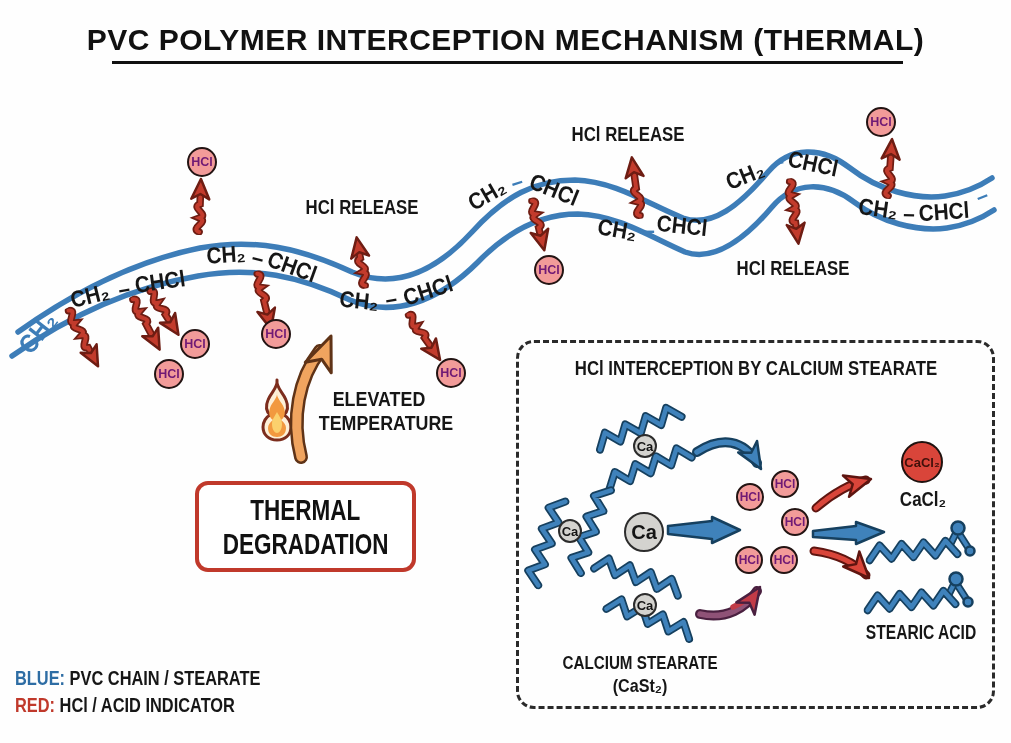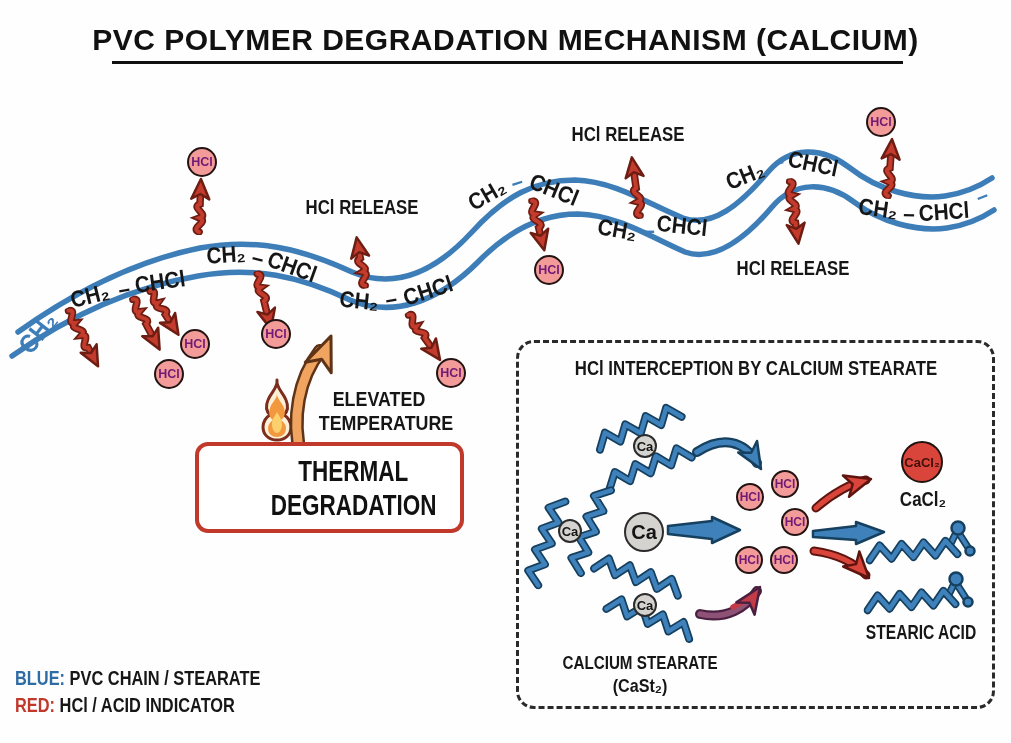--- a/index.html
+++ b/index.html
@@ -12,23 +12,23 @@
   .circle{position:absolute;border-radius:50%;display:flex;align-items:center;justify-content:center;
           font-weight:bold;transform:translate(-50%,-50%);z-index:4;box-sizing:border-box;}
   .hcl{background:#f29b99;border:2.5px solid #231413;color:#701a75;}
   .ca{background:#d4d3cf;border:2.5px solid #2c2c2c;color:#141414;}
   .cacl2{background:#d9453a;border:2.5px solid #1f120f;color:#40100a;}
   .art-item{position:absolute;z-index:2;}
   .art-item svg{display:block;}
   #title{position:absolute;left:50%;top:40px;transform:translate(-50%,-50%);font-weight:bold;
          font-size:30px;color:#111;letter-spacing:0.5px;white-space:nowrap;z-index:5;}
   #title-underline{position:absolute;left:112px;top:61px;width:791px;height:3px;background:#111;z-index:5;}
-  #thermal-box{position:absolute;left:195px;top:442px;width:213px;height:83px;background:#fff;
+  #thermal-box{position:absolute;left:195px;top:481px;width:213px;height:83px;background:#fff;
                border:4.5px solid #c0392b;border-radius:13px;display:flex;flex-direction:column;
-               align-items:center;justify-content:center;z-index:5;padding-left:48px;}
+               align-items:center;justify-content:center;z-index:5;}
   #thermal-box div{font-weight:bold;font-size:30px;color:#111;line-height:34px;transform:scaleX(0.75);white-space:nowrap;}
   .cap{position:absolute;font-weight:bold;color:#161616;white-space:nowrap;z-index:5;}
   #inset-panel{position:absolute;left:516px;top:340px;width:479px;height:369px;border:3px dashed #2a2a2a;
                border-radius:18px;box-sizing:border-box;background:transparent;z-index:1;}
   #legend{position:absolute;left:15px;top:664px;font-weight:bold;font-size:21px;z-index:5;
           transform:scaleX(0.78);transform-origin:left top;white-space:nowrap;}
   #legend .row{line-height:27px;color:#161616;}
 </style>
 </head>
 <body>
@@ -90,21 +90,21 @@
       <circle cx="970" cy="551" r="4.5" fill="#3f82bb" stroke="#16405f" stroke-width="2.5"></circle>
     </g>
     <g>
       <path d="M948 596 L955 582 M958 586 L967 600" fill="none" stroke="#16405f" stroke-width="7.5" stroke-linecap="round"></path>
       <path d="M948 596 L955 582 M958 586 L967 600" fill="none" stroke="#3f82bb" stroke-width="4" stroke-linecap="round"></path>
       <circle cx="956" cy="579" r="6.5" fill="#3f82bb" stroke="#16405f" stroke-width="2.5"></circle>
       <circle cx="968" cy="602" r="4.5" fill="#3f82bb" stroke="#16405f" stroke-width="2.5"></circle>
     </g>
   </svg>
 
-  <div id="title">PVC POLYMER DEGRADATION MECHANISM (CALCIUM)</div>
+  <div id="title">PVC POLYMER INTERCEPTION MECHANISM (THERMAL)</div>
   <div id="title-underline"></div>
 
   <div id="thermal-box">
     <div>THERMAL</div>
     <div>DEGRADATION</div>
   </div>
 
   <div class="cap" style="left:379px;top:399px;font-size:21px;transform:translate(-50%,-50%) scaleX(0.85);">ELEVATED</div>
   <div class="cap" style="left:386px;top:423px;font-size:21px;transform:translate(-50%,-50%) scaleX(0.85);">TEMPERATURE</div>
 

